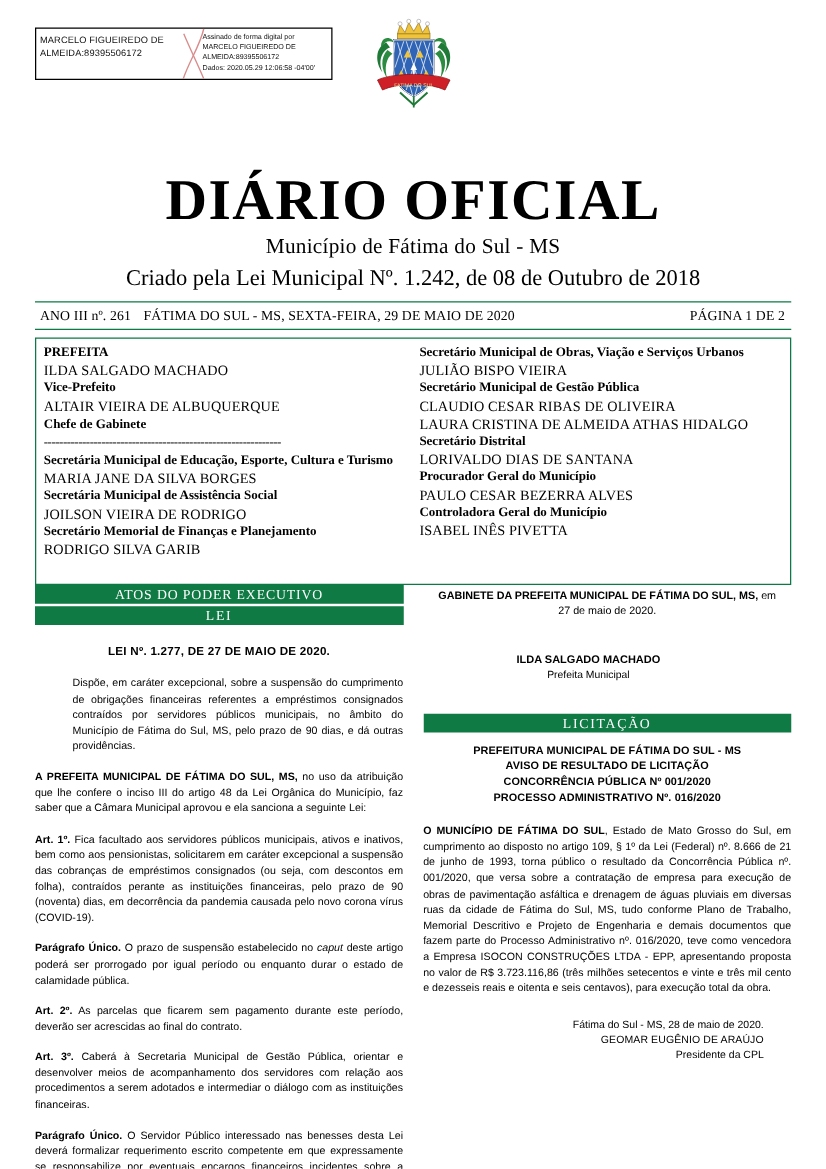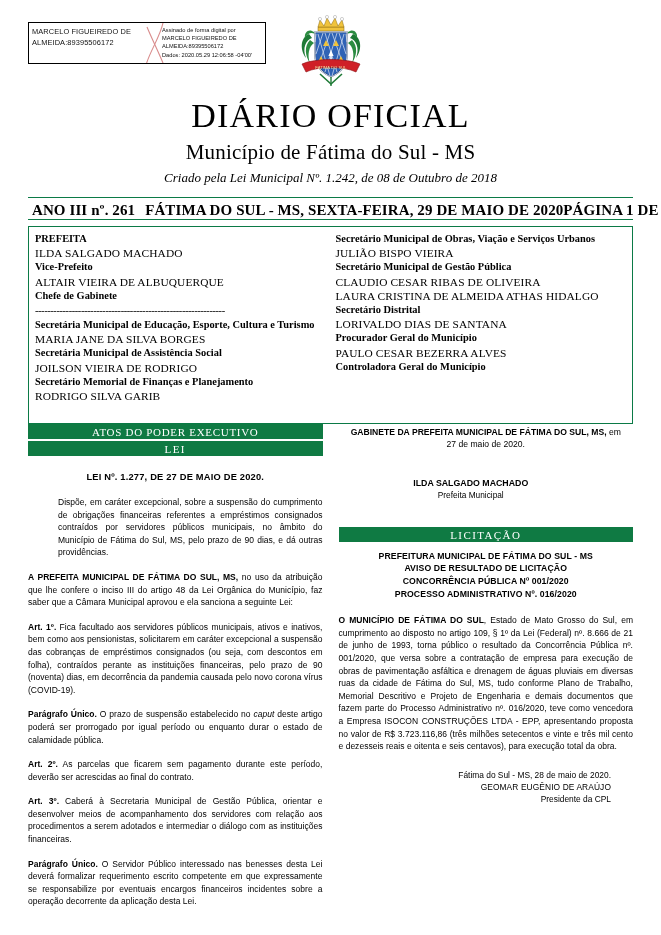--- a/index.html
+++ b/index.html
@@ -66,52 +66,51 @@
     margin: auto;
     width: 70px;
     height: 76px;
     text-align: center;
   }
 
   
   .masthead { padding-top: 92px; text-align: center; }
   .masthead-title {
     font-family: "Liberation Serif", serif;
-    font-size: 34px;
+    font-size: 46px;
     line-height: 48px;
     letter-spacing: 1.2px;
-    font-weight: 400;
+    font-weight: 700;
+    margin-top: 44px;
   }
   .masthead-sub {
     font-family: "Liberation Serif", serif;
-    font-size: 21px;
+    font-size: 17px;
     line-height: 23px;
     margin-top: 1px;
     letter-spacing: 0.2px;
   }
   .masthead-law {
     font-family: "Liberation Serif", serif;
-    font-size: 13px;
+    font-size: 18px;
     line-height: 16px;
     margin-top: 6px;
-    font-style: italic;
   }
 
   
   .infobar {
     margin-top: 11px;
     border-top: 1.6px solid #0b7a46;
     border-bottom: 1.6px solid #0b7a46;
     height: 21px;
     display: flex;
-    align-items: flex-end;
-    font-family: "Liberation Serif", serif;
-    font-size: 15px;
+    align-items: center;
+    font-family: "Liberation Serif", serif;
+    font-size: 11px;
     letter-spacing: 0.1px;
-    font-weight: bold;
   }
   .infobar-left { padding-left: 4px; white-space: nowrap; }
   .infobar-left .ano { margin-right: 10px; }
   .infobar-right { margin-left: auto; padding-right: 5px; white-space: nowrap; }
 
   
   .officials {
     margin-top: 6px;
     border: 1.6px solid #0b7a46;
     display: flex;
@@ -339,20 +338,21 @@
       <div class="off-role">Secretário Municipal de Obras, Viação e Serviços Urbanos</div>
       <div class="off-name">JULIÃO BISPO VIEIRA</div>
       <div class="off-role">Secretário Municipal de Gestão Pública</div>
       <div class="off-name">CLAUDIO CESAR RIBAS DE OLIVEIRA</div>
       <div class="off-name">LAURA CRISTINA DE ALMEIDA  ATHAS HIDALGO</div>
       <div class="off-role">Secretário Distrital</div>
       <div class="off-name">LORIVALDO DIAS DE SANTANA</div>
       <div class="off-role">Procurador Geral do Município</div>
       <div class="off-name">PAULO CESAR BEZERRA ALVES</div>
       <div class="off-role">Controladora Geral do Município</div>
+      <div class="off-name">ISABEL INÊS PIVETTA</div>
     </div>
   </div>
 
   <div class="columns">
 
     <div class="col">
       <div class="banner">ATOS DO PODER EXECUTIVO</div>
       <div class="banner small">LEI</div>
 
       <div class="law-title">LEI Nº. 1.277, DE 27 DE MAIO DE 2020.</div>

